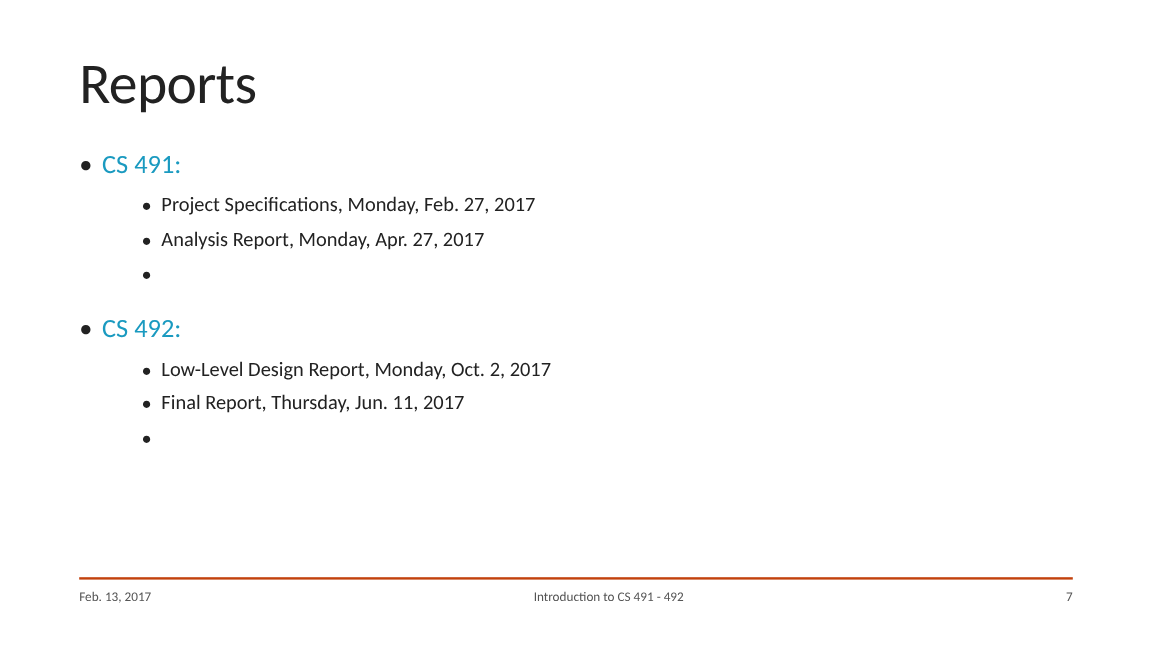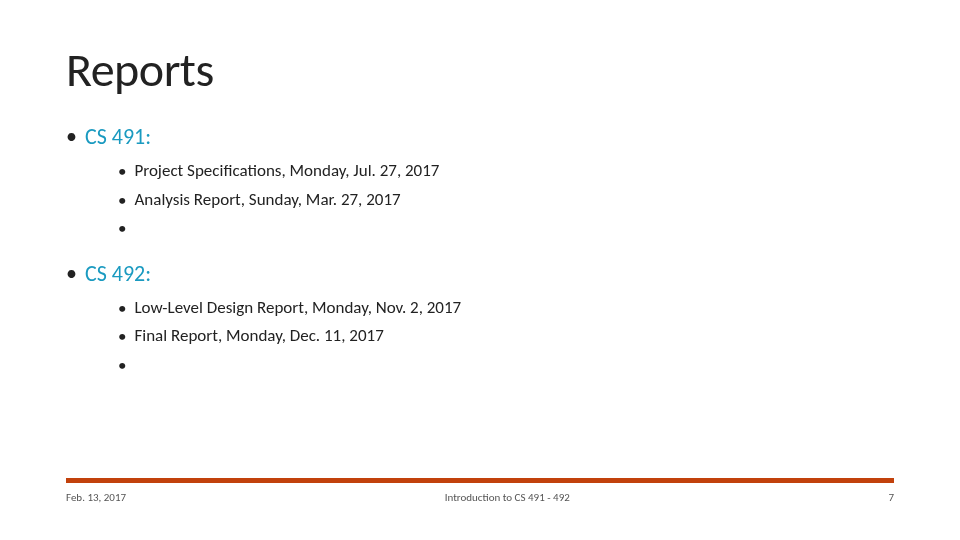--- a/index.html
+++ b/index.html
@@ -80,21 +80,21 @@
       color: #222222;
       font-size: 17px;
       flex-shrink: 0;
       margin-top: 1px;
     }
 
     .footer {
       display: flex;
       justify-content: space-between;
       align-items: center;
-      border-top: 5px solid #c2410c;
+      border-top: 2px solid #c2410c;
       padding-top: 8px;
       margin-top: auto;
     }
 
     .footer-left, .footer-center, .footer-right {
       font-size: 11px;
       color: #555555;
     }
 
     .footer-center {
@@ -115,45 +115,45 @@
   <div class="content">
 
     <div class="section">
       <div class="section-heading">
         <span class="bullet-dot">•</span>
         <span>CS 491:</span>
       </div>
       <div class="sub-items">
         <div class="sub-item">
           <span class="sub-bullet">•</span>
-          <span>Project Specifications, Monday, Jul. 27, 2017</span>
+          <span>Project Specifications, Monday, Feb. 27, 2017</span>
         </div>
         <div class="sub-item">
           <span class="sub-bullet">•</span>
-          <span>Analysis Report, Sunday, Mar. 27, 2017</span>
+          <span>Analysis Report, Monday, Apr. 27, 2017</span>
         </div>
         <div class="sub-item">
           <span class="sub-bullet">•</span>
         </div>
       </div>
     </div>
 
     <div class="section">
       <div class="section-heading">
         <span class="bullet-dot">•</span>
         <span>CS 492:</span>
       </div>
       <div class="sub-items">
         <div class="sub-item">
           <span class="sub-bullet">•</span>
-          <span>Low-Level Design Report, Monday, Nov. 2, 2017</span>
+          <span>Low-Level Design Report, Monday, Oct. 2, 2017</span>
         </div>
         <div class="sub-item">
           <span class="sub-bullet">•</span>
-          <span>Final Report, Monday, Dec. 11, 2017</span>
+          <span>Final Report, Thursday, Jun. 11, 2017</span>
         </div>
         <div class="sub-item">
           <span class="sub-bullet">•</span>
         </div>
       </div>
     </div>
 
   </div>
 
   <div class="footer">

